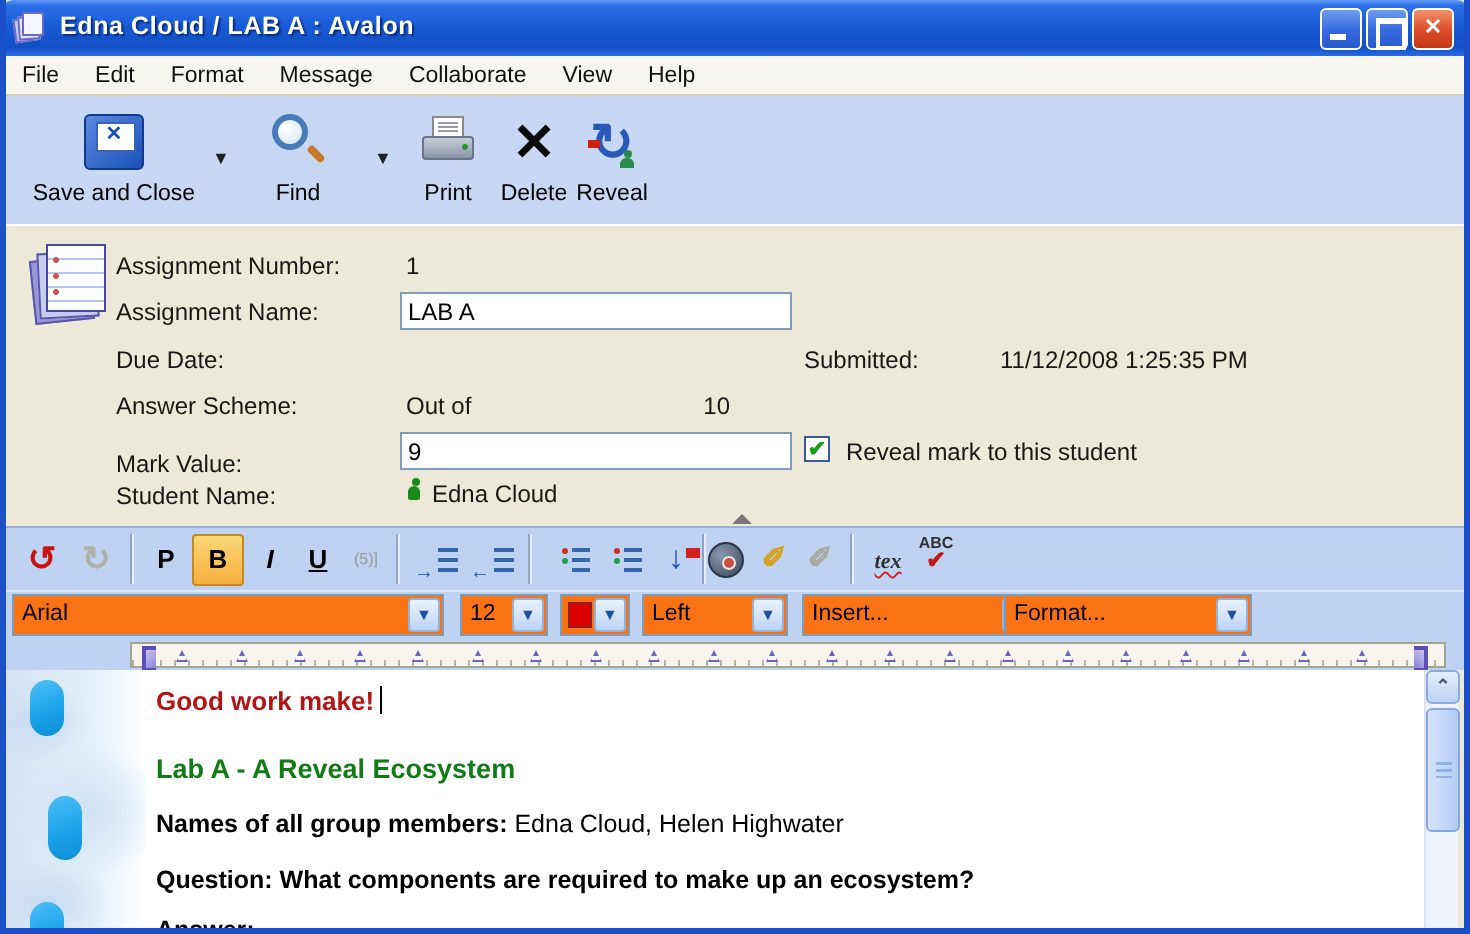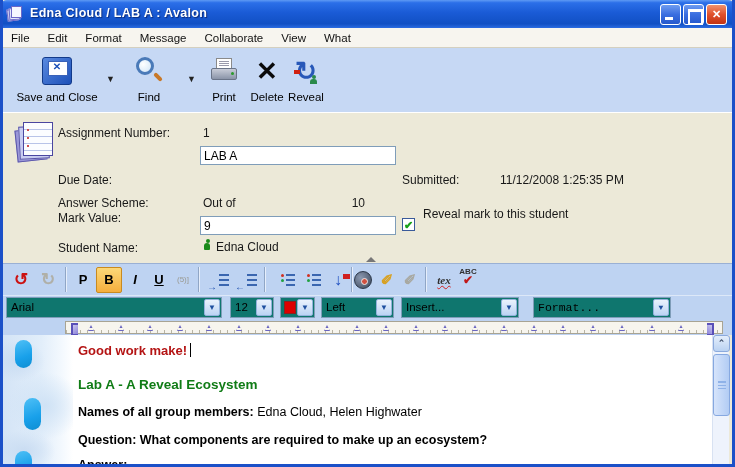--- a/index.html
+++ b/index.html
@@ -120,21 +120,21 @@
   .glyph-globe { display:inline-block; width:18px; height:18px; border-radius:50%; background:radial-gradient(circle at 35% 35%, #8a98b0, #3a4658); border:1px solid #2a3648; position:relative; top:4px; }
   .glyph-globe::before { content:""; position:absolute; left:6px; top:6px; width:5px; height:5px; border-radius:50%; background:#d05040; border:1px solid #e8e8e8; }
   .glyph-pen-y { color:#d8a020; font-size:15px; font-weight:bold; }
   .glyph-pen-g { color:#a8a8a0; font-size:15px; font-weight:bold; }
   .glyph-tex { font-family:"Liberation Serif",serif; font-style:italic; font-weight:bold; font-size:11px; color:#303030; text-decoration:underline wavy #d02020 1px; }
   .glyph-abc { font-size:8px; font-weight:bold; color:#303030; line-height:9px; display:inline-block; }
   .glyph-abc .chk { display:block; color:#c01818; font-size:12px; line-height:9px; }
 
   
   .fmtrow2 { position:absolute; left:0; top:295px; width:729px; height:24px; background:#bed3f2; border-top:1px solid #dde8f8; }
-  .combo { position:absolute; top:1px; height:21px; background:#0f766e; border:1px solid #7f9db9; font-size:11.5px; color:#000; padding:3px 18px 0 4px; white-space:nowrap; overflow:hidden; }
+  .combo { position:absolute; top:1px; height:21px; background:#f97316; border:1px solid #7f9db9; font-size:11.5px; color:#000; padding:3px 18px 0 4px; white-space:nowrap; overflow:hidden; }
   .combo .arr { position:absolute; right:1px; top:1px; width:16px; height:17px; background:linear-gradient(180deg,#eaf2fd 0%,#bcd4f4 100%); border:1px solid #93b2dc; border-radius:2px; color:#1f4f9f; font-size:8px; text-align:center; line-height:16px; }
   .swatch { position:absolute; left:3px; top:3px; width:12px; height:13px; border:1px solid #8a2020; }
 
   
   .rulerrow { position:absolute; left:0; top:319px; width:729px; height:16px; background:#bed3f2; }
   .ruler { position:absolute; left:62px; top:2px; width:658px; height:13px; background:#f7f5ee; border:1px solid #a8a494;
     background-image:repeating-linear-gradient(90deg, #b8b4a4 0 1px, transparent 1px 7px);
     background-size:100% 3px; background-position:0 bottom; background-repeat:no-repeat; }
   .rbracket { position:absolute; top:1px; width:7px; height:13px; border:2px solid #5a50b8; }
   .rbracket.l { left:5px; border-right:none; background:linear-gradient(135deg,#cac6ee,#8a82d8); }
@@ -188,21 +188,21 @@
     </div>
   </div>
 
   <div class="menubar">
     <span class="mitem">File</span>
     <span class="mitem">Edit</span>
     <span class="mitem">Format</span>
     <span class="mitem">Message</span>
     <span class="mitem">Collaborate</span>
     <span class="mitem">View</span>
-    <span class="mitem">What</span>
+    <span class="mitem">Help</span>
   </div>
 
   <div class="toolbar">
     <div class="tbtn" style="left:6px; width:96px;">
       <div class="icon-box">
           <div class="icon-save"></div>
         </div>
       <div class="tlabel">Save and Close</div>
     </div>
     <div class="tdrop" style="left:103px;">▼</div>
@@ -244,34 +244,35 @@
     <div class="note-icon">
       <div class="sh"></div>
         <div class="mid"></div>
         <div class="pp"></div>
         <div class="dots"></div>
     </div>
 
     <div class="flabel" style="top:13px;">Assignment Number:</div>
     <div class="fvalue" style="left:200px; top:13px;">1</div>
 
+    <div class="flabel" style="top:36px;">Assignment Name:</div>
     <input class="tinput" style="left: 197px; top: 33px; width: 196px;" value="LAB A">
 
     <div class="flabel" style="top:60px;">Due Date:</div>
     <div class="fvalue" style="left:399px; top:60px;">Submitted:</div>
     <div class="fvalue" style="left:497px; top:60px;">11/12/2008 1:25:35 PM</div>
 
     <div class="flabel" style="top:83px;">Answer Scheme:</div>
     <div class="fvalue" style="left:200px; top:83px;">Out of</div>
     <div class="fvalue" style="left:330px; top:83px; width:32px; text-align:right; overflow:hidden;">10</div>
 
-    <div class="flabel" style="top:98px;">Mark Value:</div>
+    <div class="flabel" style="top:112px;">Mark Value:</div>
     <input class="tinput" style="left: 197px; top: 103px; width: 196px;" value="9">
     <div class="chkbox" style="left:399px; top:105px;">✔</div>
-    <div class="fvalue" style="left:420px; top:94px;">Reveal mark to this student</div>
+    <div class="fvalue" style="left:420px; top:106px;">Reveal mark to this student</div>
 
     <div class="flabel" style="top:128px;">Student Name:</div>
     <div class="person-ic" style="left:200px; top:126px;"></div>
     <div class="fvalue" style="left:213px; top:127px;">Edna Cloud</div>
   </div>
 
   <div class="splitter-arrow"></div>
 
   <div class="fmtrow1">
     <div class="fbtn" style="left:5px;"><span class="glyph-undo">↺</span></div>
@@ -322,21 +323,21 @@
       <span class="arr">▼</span>
     </div>
     <div class="combo" style="left:318px; width:73px;">
       <span>Left</span>
       <span class="arr">▼</span>
     </div>
     <div class="combo" style="left:398px; width:118px;">
       <span>Insert...</span>
       <span class="arr">▼</span>
     </div>
-    <div class="combo" style="left:530px; width:138px;font-family:Liberation Mono, monospace;">
+    <div class="combo" style="left:499px; width:124px;">
       <span>Format...</span>
       <span class="arr">▼</span>
     </div>
   </div>
 
   <div class="rulerrow">
     <div class="ruler" id="ruler">
       <div class="rbracket l"></div>
       <div class="rbracket r"></div>
     <div class="tabmark" style="left: 22px;"></div>

